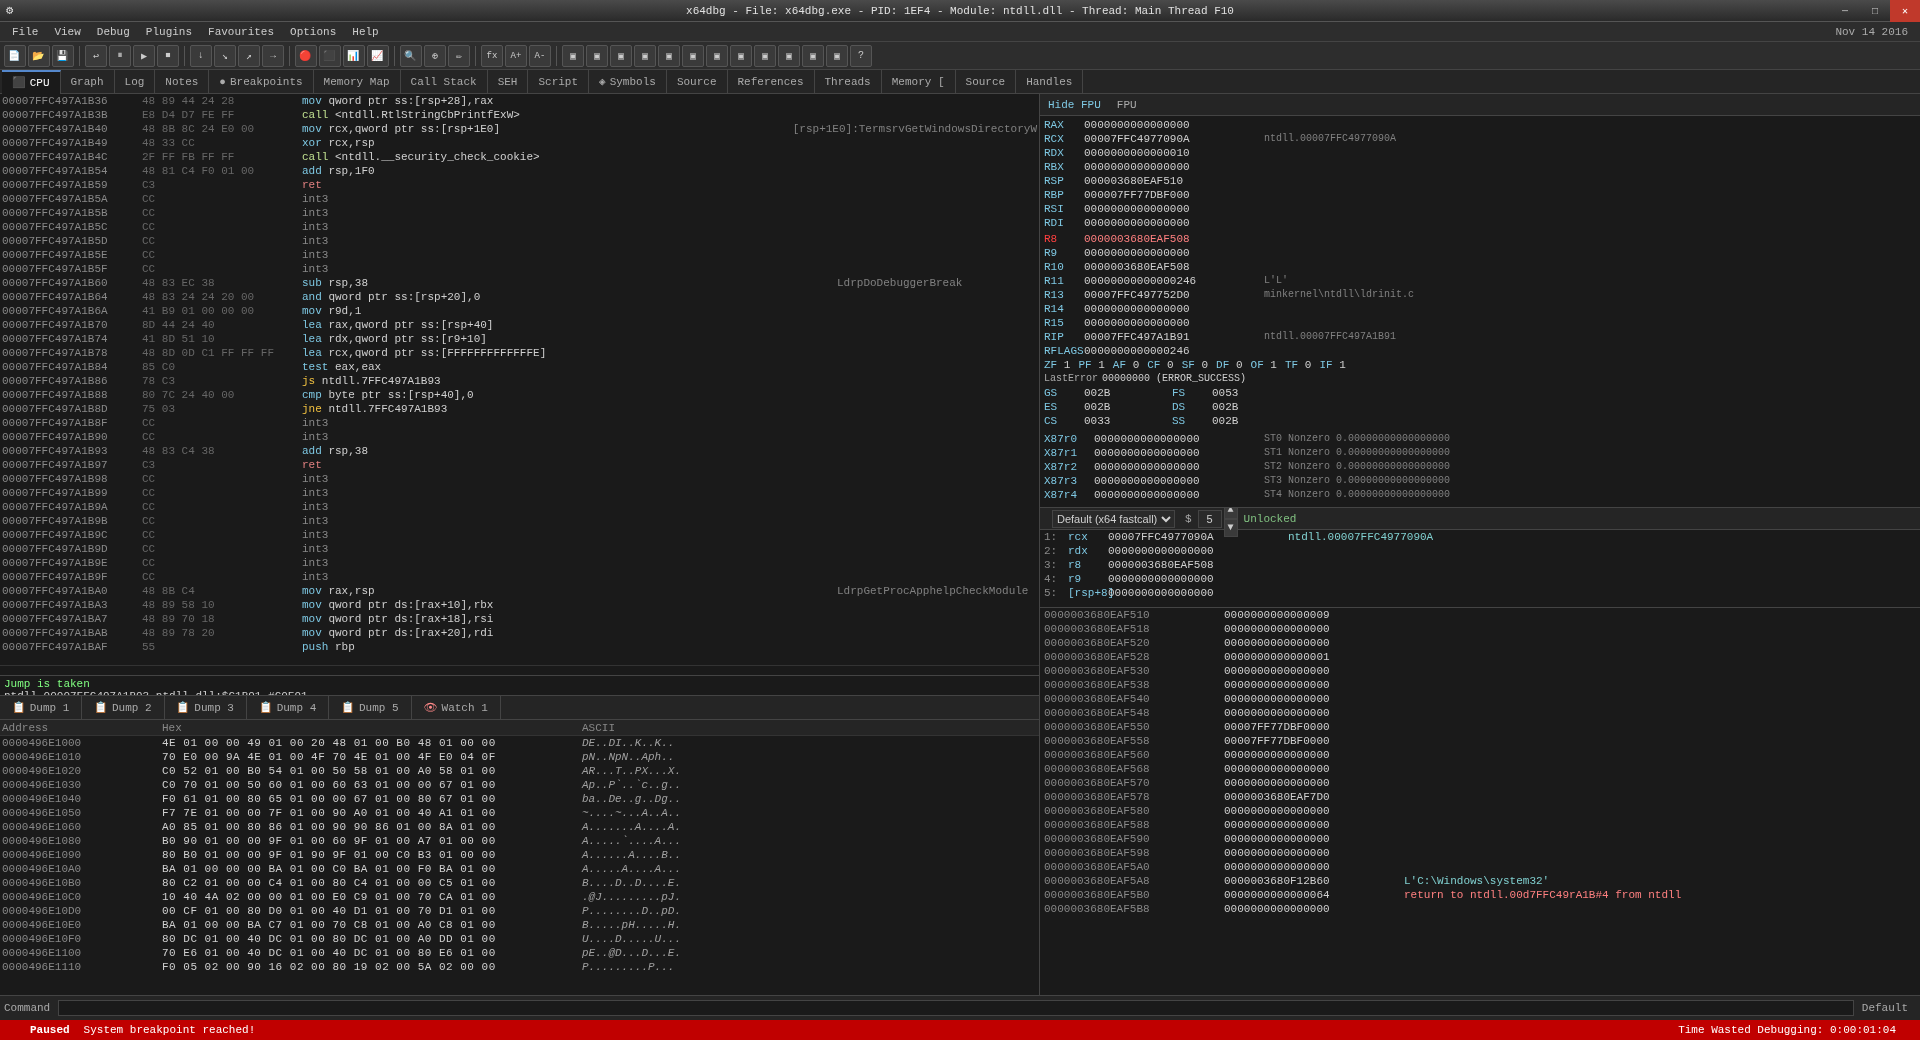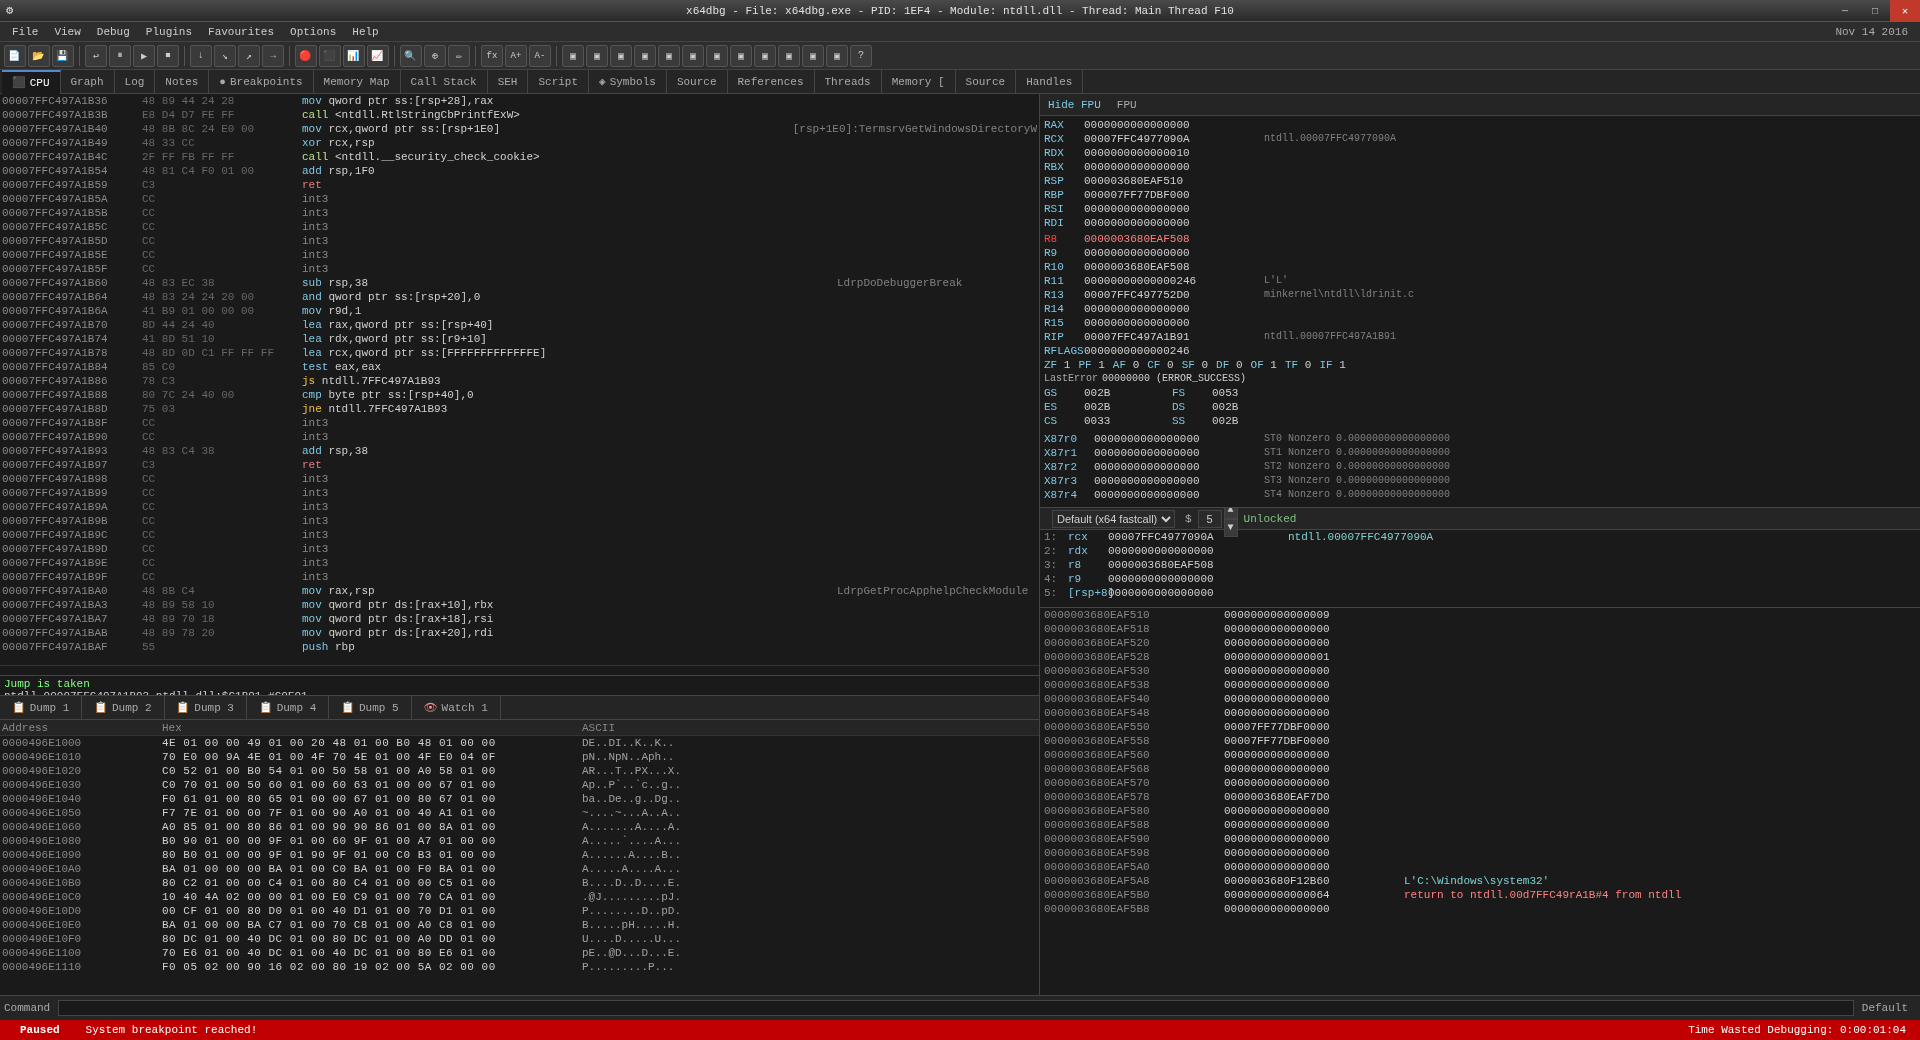--- a/index.html
+++ b/index.html
@@ -199,21 +199,21 @@
       font-size: 11px;
     }
     .dump-row {
       display: flex;
       height: 14px;
       line-height: 14px;
       padding: 0 2px;
     }
     .dump-addr { color: #888; width: 160px; min-width: 160px; }
     .dump-hex { color: #d0d0d0; width: 420px; min-width: 420px; letter-spacing: 0.5px; }
-    .dump-ascii { color: #a0a0a0; flex: 1; }
+    .dump-ascii { color: #a0a0a0; flex: 1; font-style: italic; }
 
     
     #cmdbar {
       height: 20px;
       background: #252525;
       border-top: 1px solid #444;
       display: flex;
       align-items: center;
       padding: 12px 4px;
     }
@@ -229,22 +229,22 @@
       padding: 0 4px;
     }
     .cmd-default { margin-left: auto; color: #aaa; font-size: 11px; padding: 0 8px; }
 
     
     #statusbar {
       height: 20px;
       background: #c00000;
       display: flex;
       align-items: center;
-      padding: 0 14px;
-      gap: 20px;
+      padding: 0 24px;
+      gap: 8px;
       font-size: 11px;
       color: white;
       position: absolute;
       bottom: 0;
       left: 0;
       right: 0;
     }
     .status-paused { background: #c00000; color: white; padding: 1px 6px; font-weight: bold; }
     .status-msg { color: white; }
     .status-timer { margin-left: auto; color: white; }

